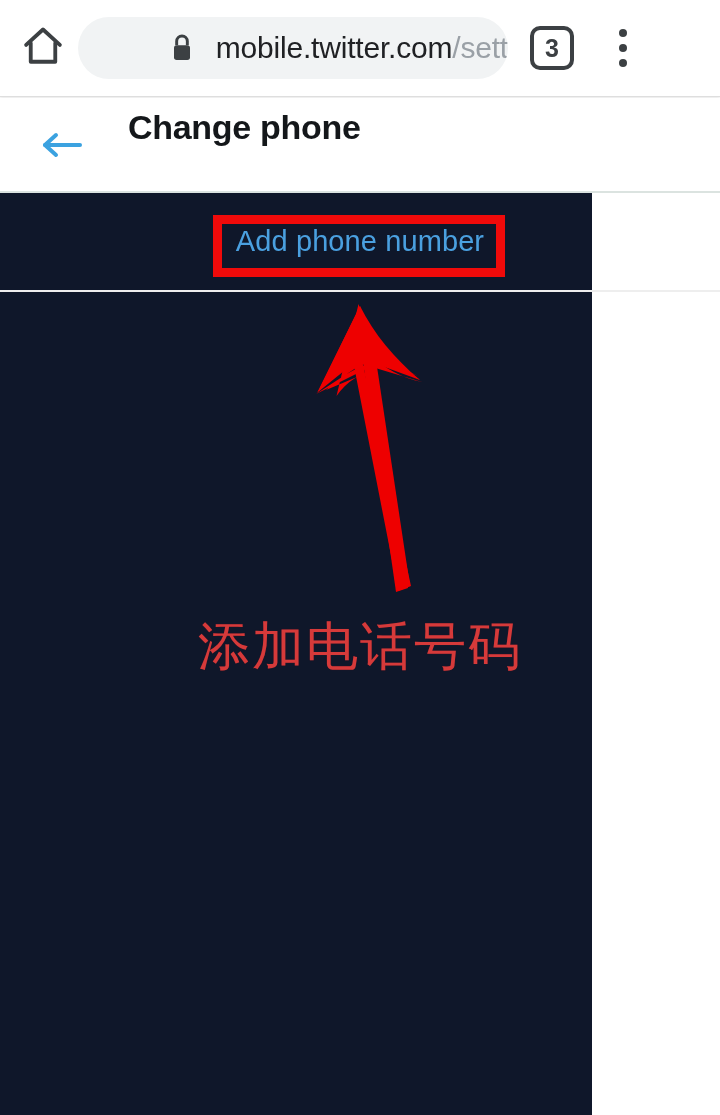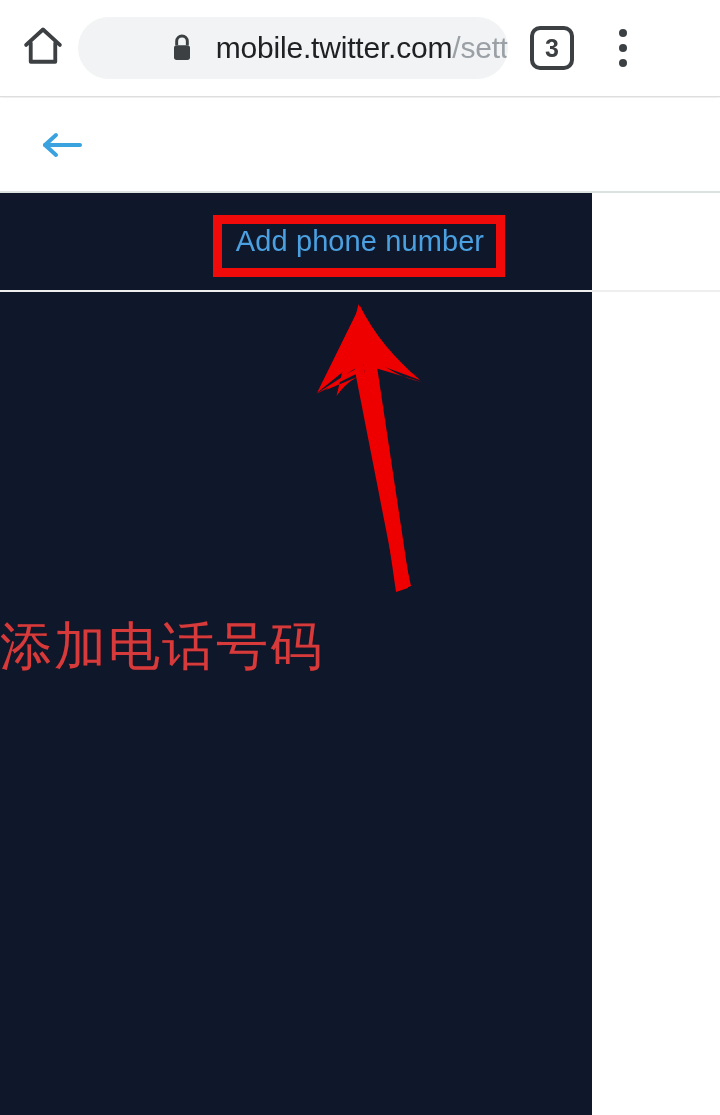--- a/index.html
+++ b/index.html
@@ -176,21 +176,21 @@
     width: 130px;
     height: 300px;
     z-index: 20;
     pointer-events: none;
   }
   #annotation-text {
     position: absolute;
     left: 0;
     top: 612px;
     width: 720px;
-    text-align: left;
+    text-align: center;
     font-family: "DejaVu Serif", serif;
     font-size: 52px;
     color: #d63a3a;
     letter-spacing: 2px;
     z-index: 20;
     text-shadow: 0 0 1px rgba(200,30,30,0.35);
   }
 </style>
 </head>
 <body>
@@ -230,20 +230,21 @@
 
 <div id="page-header">
   <div id="back-button">
     <span>
       <svg width="44" height="30" viewBox="0 0 44 30" fill="none" stroke="#3ba2e0" stroke-width="4" stroke-linecap="round" stroke-linejoin="round">
         <path d="M41 15 H6"></path>
         <path d="M17 5 L6 15 L17 25"></path>
       </svg>
     </span>
   </div>
+  <div id="page-title">Change phone</div>
 </div>
 
 <div id="content-area">
   <div id="add-phone-row">
     <span id="add-phone-label">Add phone number</span>
   </div>
 </div>
 
 <div id="highlight-box"></div>
 

